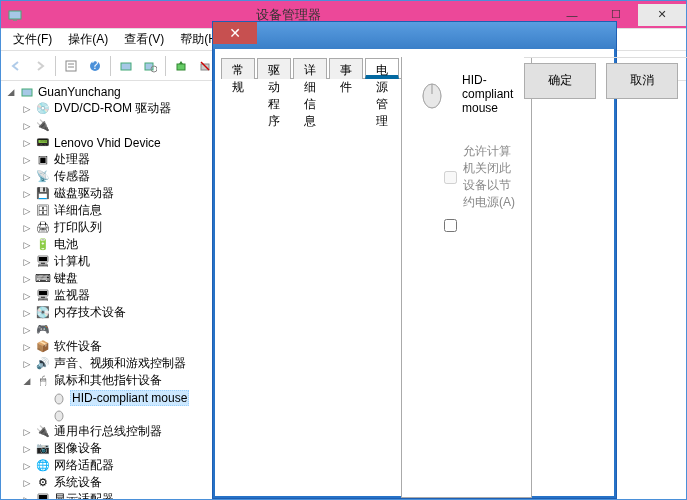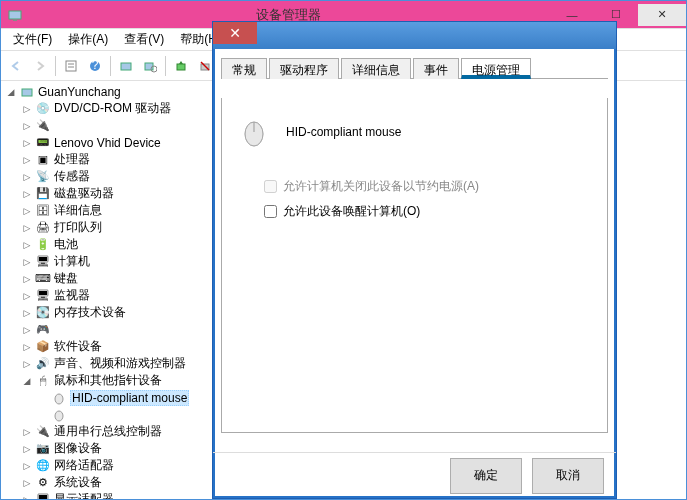--- a/index.html
+++ b/index.html
@@ -21,21 +21,21 @@
     .tree { position: absolute; inset: 0; overflow-y: auto; overflow-x: hidden; padding: 2px 0; }
     .tree-row { display: flex; align-items: center; height: 17px; white-space: nowrap; cursor: default; }
     .tree-row .exp { width: 12px; height: 12px; display: inline-flex; align-items: center; justify-content: center; margin-right: 2px; color: #666; font-size: 9px; }
     .tree-row .ico { width: 16px; height: 16px; margin-right: 3px; display: inline-flex; align-items: center; justify-content: center; font-size: 12px; }
     .tree-row .lbl { color: #000; }
     .tree-row.selected .lbl { background: #cce8ff; border: 1px dotted #99d1ff; padding: 0 1px; }
     .dialog { position: absolute; left: 212px; top: 21px; width: 405px; height: 478px; background: #fff; border: 1px solid #1e5fb3; box-shadow: 0 0 0 2px #2672c7 inset; }
     .dlg-titlebar { height: 27px; background: #4a90d9; background: linear-gradient(#5a9de0, #3a7fc8); display: flex; align-items: center; color: #fff; }
     .dlg-titlebar .dlg-title { flex: 1; text-align: center; font-size: 12px; }
     .dlg-close { width: 44px; height: 22px; background: #c75050; display: flex; align-items: center; justify-content: center; color: #fff; font-size: 14px; margin-top: -5px; margin-right: -1px; }
-    .dlg-body { padding: 8px 8px 0 8px; height: calc(100% - 27px); display: flex; flex-direction: column; gap: 19px; }
+    .dlg-body { padding: 8px 8px 0 8px; height: calc(100% - 27px); display: flex; flex-direction: row; }
     .tabs { display: flex; height: 22px; position: relative; border-bottom: 1px solid #aaa; }
     .tab { padding: 3px 10px; border: 1px solid #aaa; border-bottom: none; background: #f0f0f0; margin-right: 2px; position: relative; top: 1px; }
     .tab.active { background: #fff; border-bottom: 4px solid #0369a1; }
     .tabpanel { flex: 1; border: 1px solid #aaa; border-top: none; padding: 16px 14px; background: #fff; }
     .device-head { display: flex; align-items: center; gap: 14px; margin-bottom: 28px; }
     .device-head .big-ico { width: 36px; height: 36px; display: flex; align-items: center; justify-content: center; }
     .checkbox-row { display: flex; align-items: center; gap: 6px; margin-bottom: 8px; color: #000; margin-left: 28px; }
     .checkbox-row.disabled { color: #888; }
     .checkbox-row input { width: 13px; height: 13px; }
     .dlg-footer { height: 46px; display: flex; align-items: center; justify-content: flex-end; gap: 10px; padding-right: 12px; border-top: 1px solid #ddd; margin: 0 -8px; }
@@ -332,21 +332,20 @@
             </svg>
         </span>
         <span>HID-compliant mouse</span>
       </div>
       <label class="checkbox-row disabled">
         <input type="checkbox" disabled="" style="">
         <span>允许计算机关闭此设备以节约电源(A)</span>
       </label>
       <label class="checkbox-row">
         <input type="checkbox" style="">
-        <span>允许此设备唤醒计算机(O)</span>
       </label>
     </div>
     <div class="dlg-footer">
       <div class="btn">确定</div>
       <div class="btn">取消</div>
     </div>
   </div>
 </div>
 
 </body></html>

